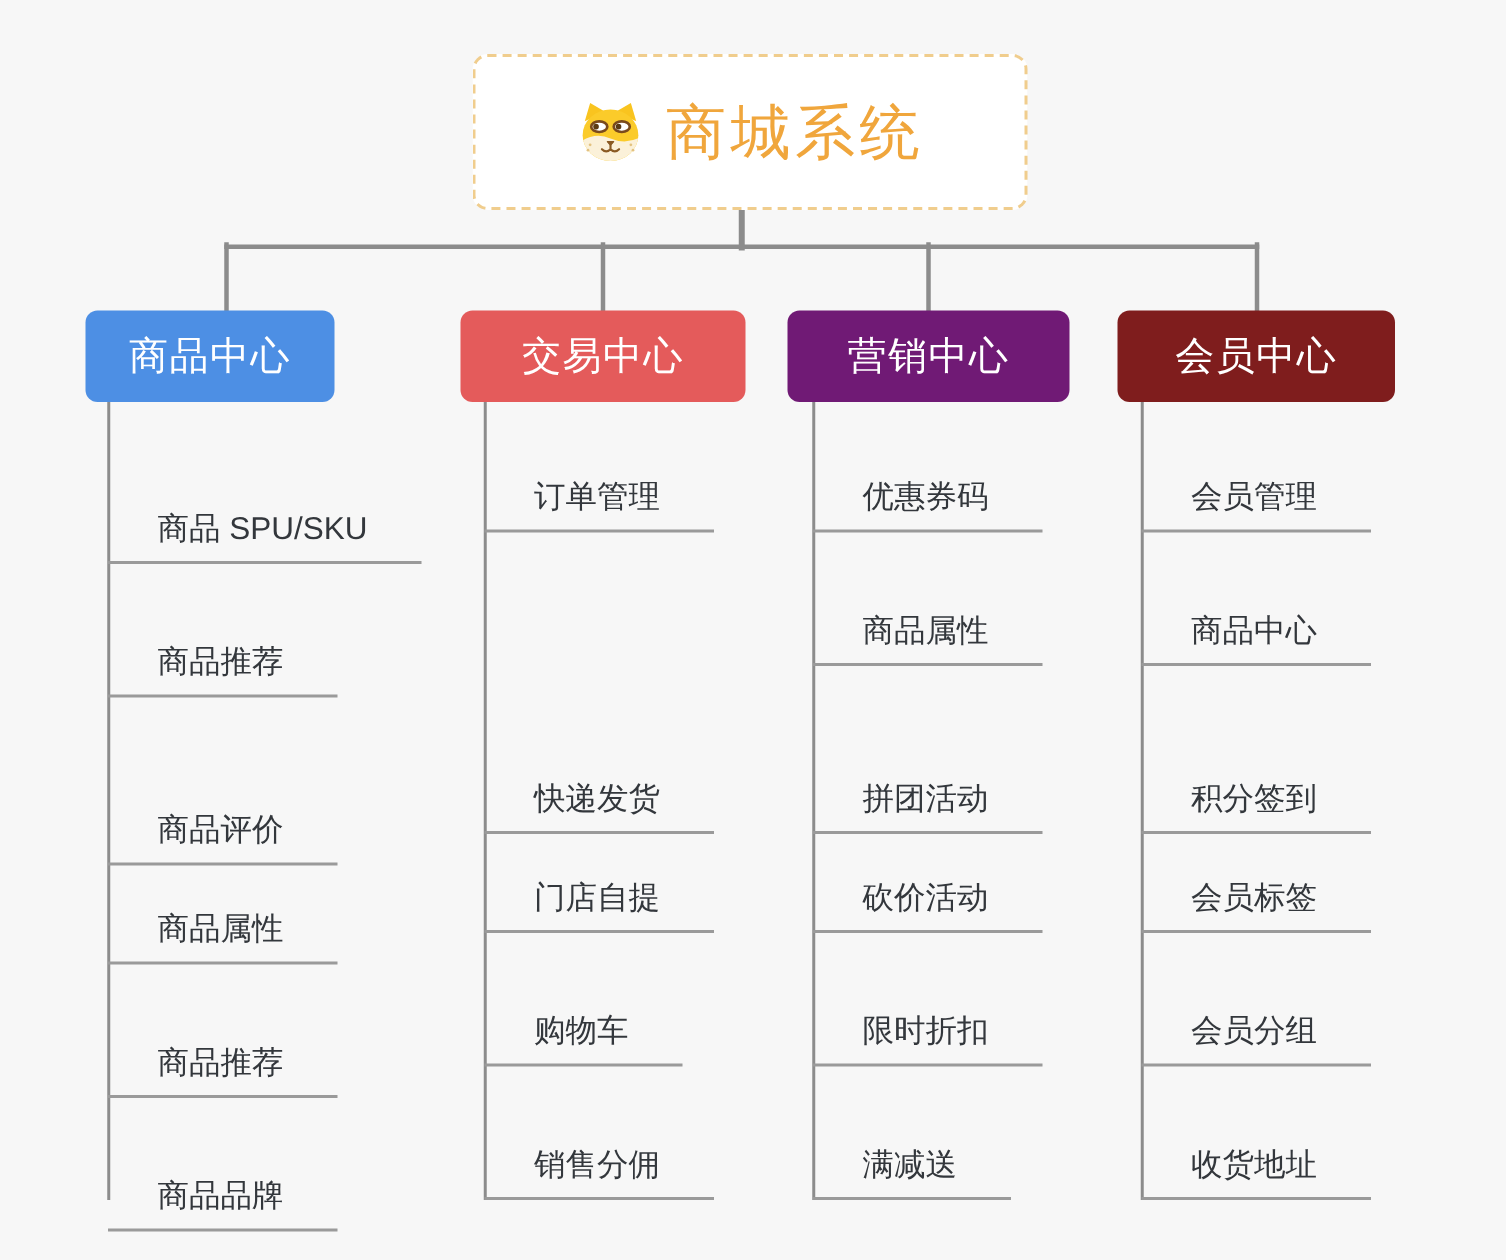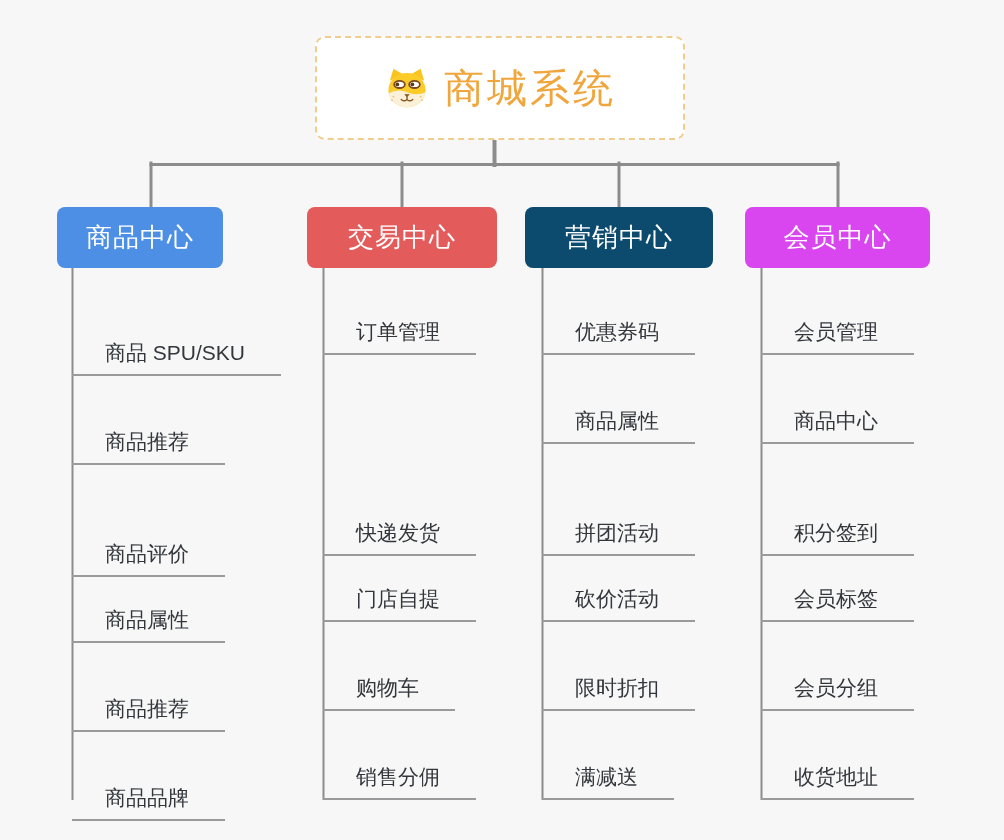--- a/index.html
+++ b/index.html
@@ -87,22 +87,22 @@
           <circle cx="11" cy="45" r="1.3"></circle>
         <circle cx="51" cy="40" r="1.3"></circle>
           <circle cx="53" cy="45" r="1.3"></circle>
       </g>
     </svg>
     <span class="root-title" style="color: rgb(240, 166, 60);">商城系统</span>
   </div>
 
   <div class="node branch branch-1" style="background-color: rgb(77, 143, 228);">商品中心</div>
   <div class="node branch branch-2" style="background-color: rgb(228, 91, 91);">交易中心</div>
-  <div class="node branch branch-3" style="background-color: #0c4a6e;">营销中心</div>
-  <div class="node branch branch-4" style="background-color: #d946ef;">会员中心</div>
+  <div class="node branch branch-3" style="background-color: #701a75;">营销中心</div>
+  <div class="node branch branch-4" style="background-color: #7f1d1d;">会员中心</div>
 
   <div class="leaf col-1 row-1">商品 SPU/SKU</div>
   <div class="leaf col-1 row-2">商品推荐</div>
   <div class="leaf col-1 row-3">商品评价</div>
   <div class="leaf col-1 row-4">商品属性</div>
   <div class="leaf col-1 row-5">商品推荐</div>
   <div class="leaf col-1 row-6">商品品牌</div>
 
   <div class="leaf col-2 row-1">订单管理</div>
   <div class="leaf col-2 row-3">快递发货</div>

